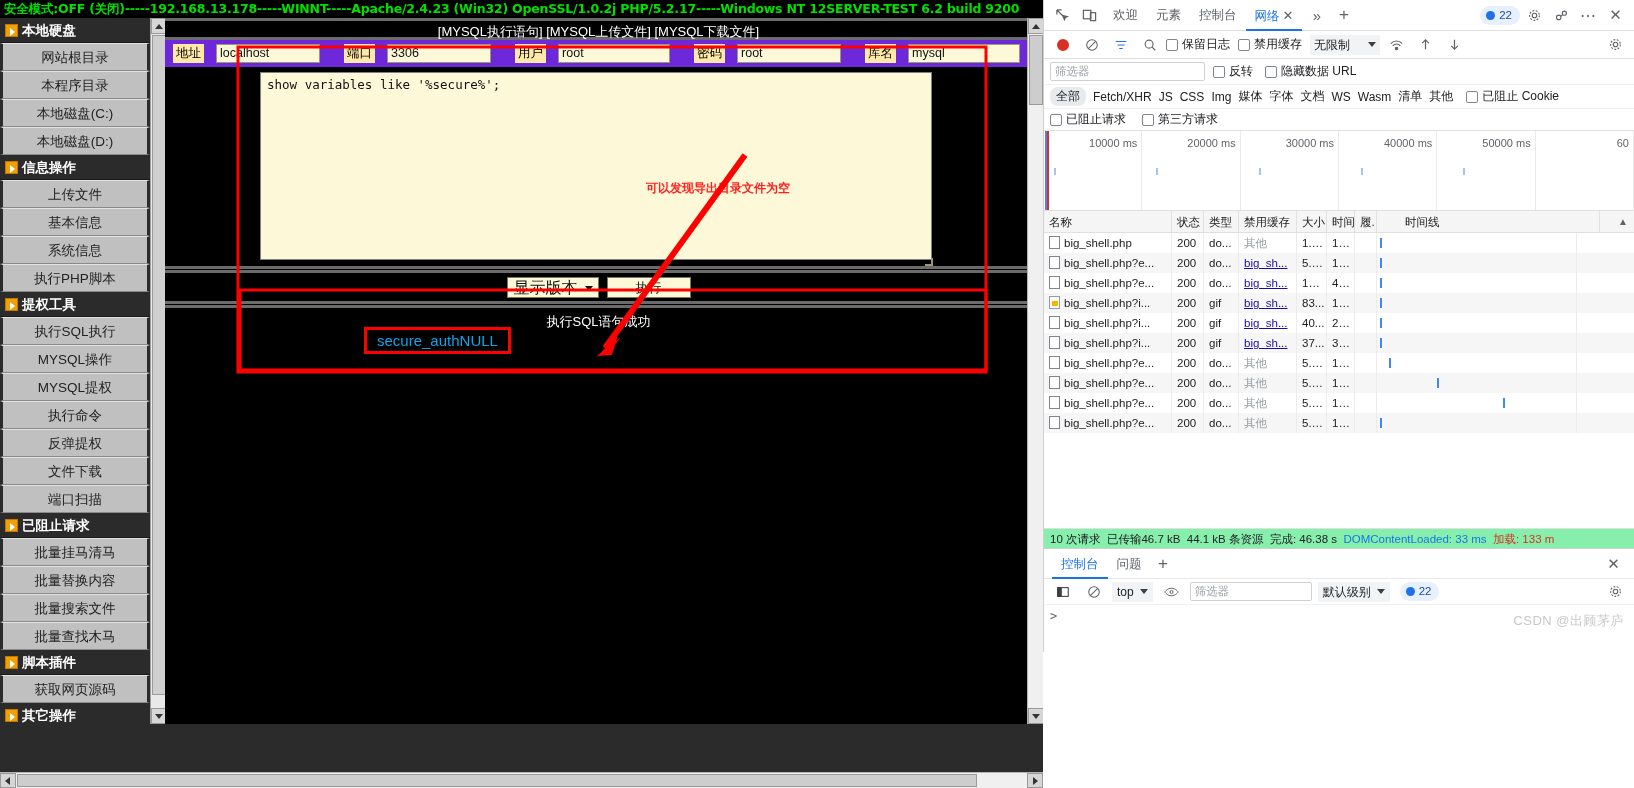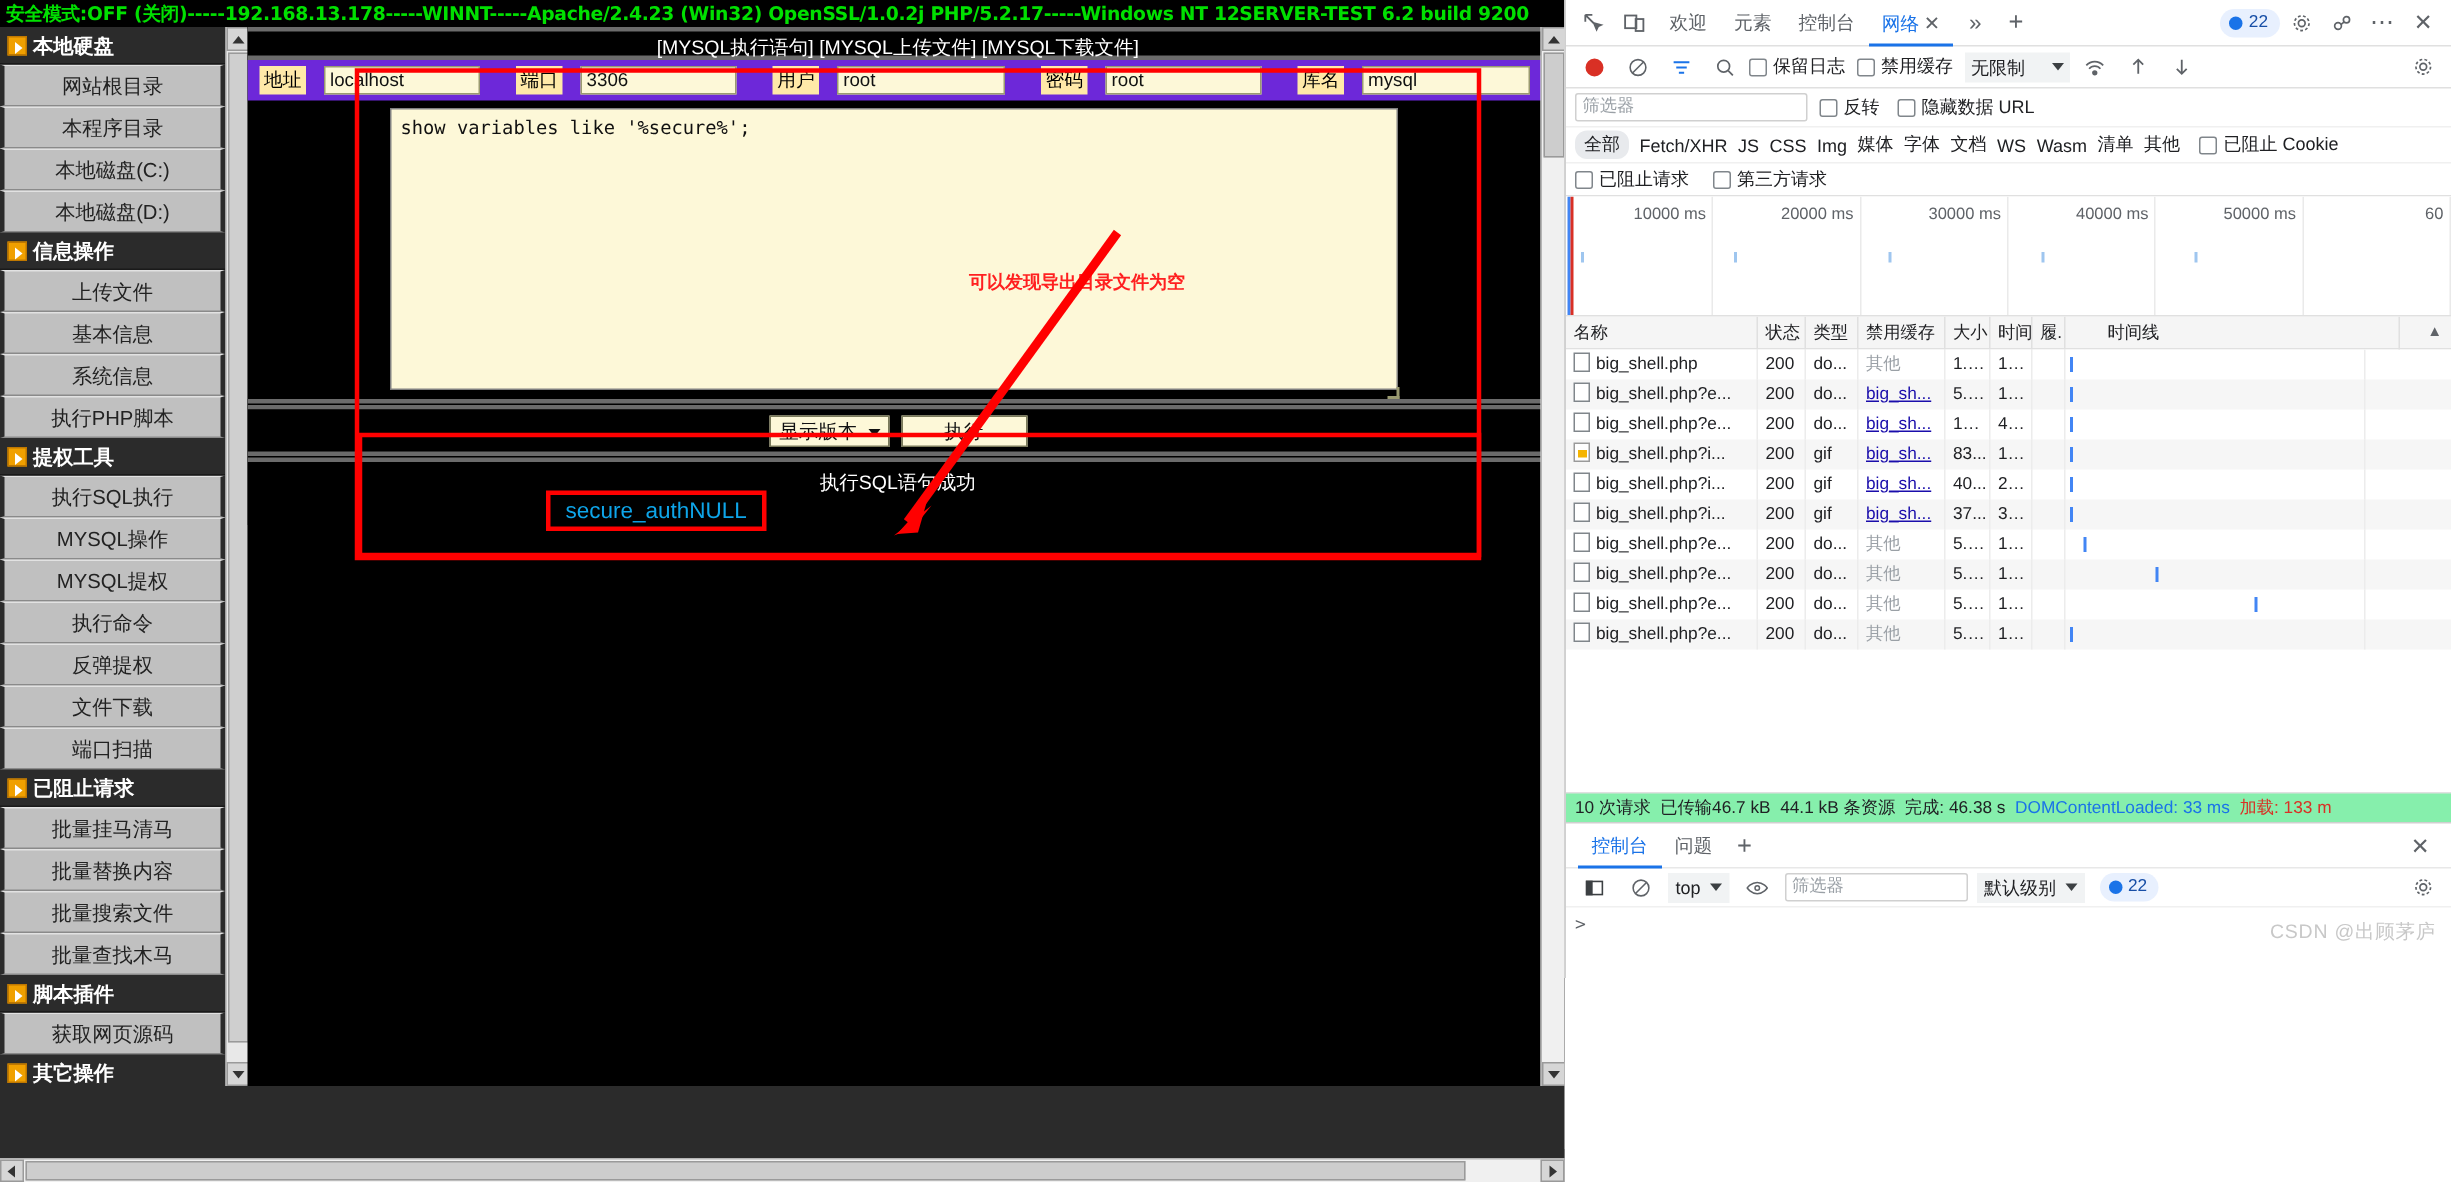--- a/index.html
+++ b/index.html
@@ -108,21 +108,21 @@
   }
   .sep-bar {
     height: 7px; background: #000;
     border-top: 3px solid #6b6b6b; border-bottom: 3px solid #6b6b6b;
   }
   #action-row {
     height: 28px; background: #000; display: flex;
     align-items: center; justify-content: center; gap: 8px;
   }
   #version-select {
-    background: #fdf8d8; color: #111; font-size: 13px;
+    background: #fdf8d8; color: #111; font-size: 16px;
     border: 1px solid #7a7a5a; height: 21px; line-height: 19px;
     padding: 0 20px 0 6px; position: relative; cursor: pointer;
   }
   #version-select .chev {
     position: absolute; right: 5px; top: 8px;
     border-left: 4px solid transparent; border-right: 4px solid transparent;
     border-top: 5px solid #111;
   }
   #exec-btn {
     background: #fdf8d8; color: #111; font-size: 13px;

